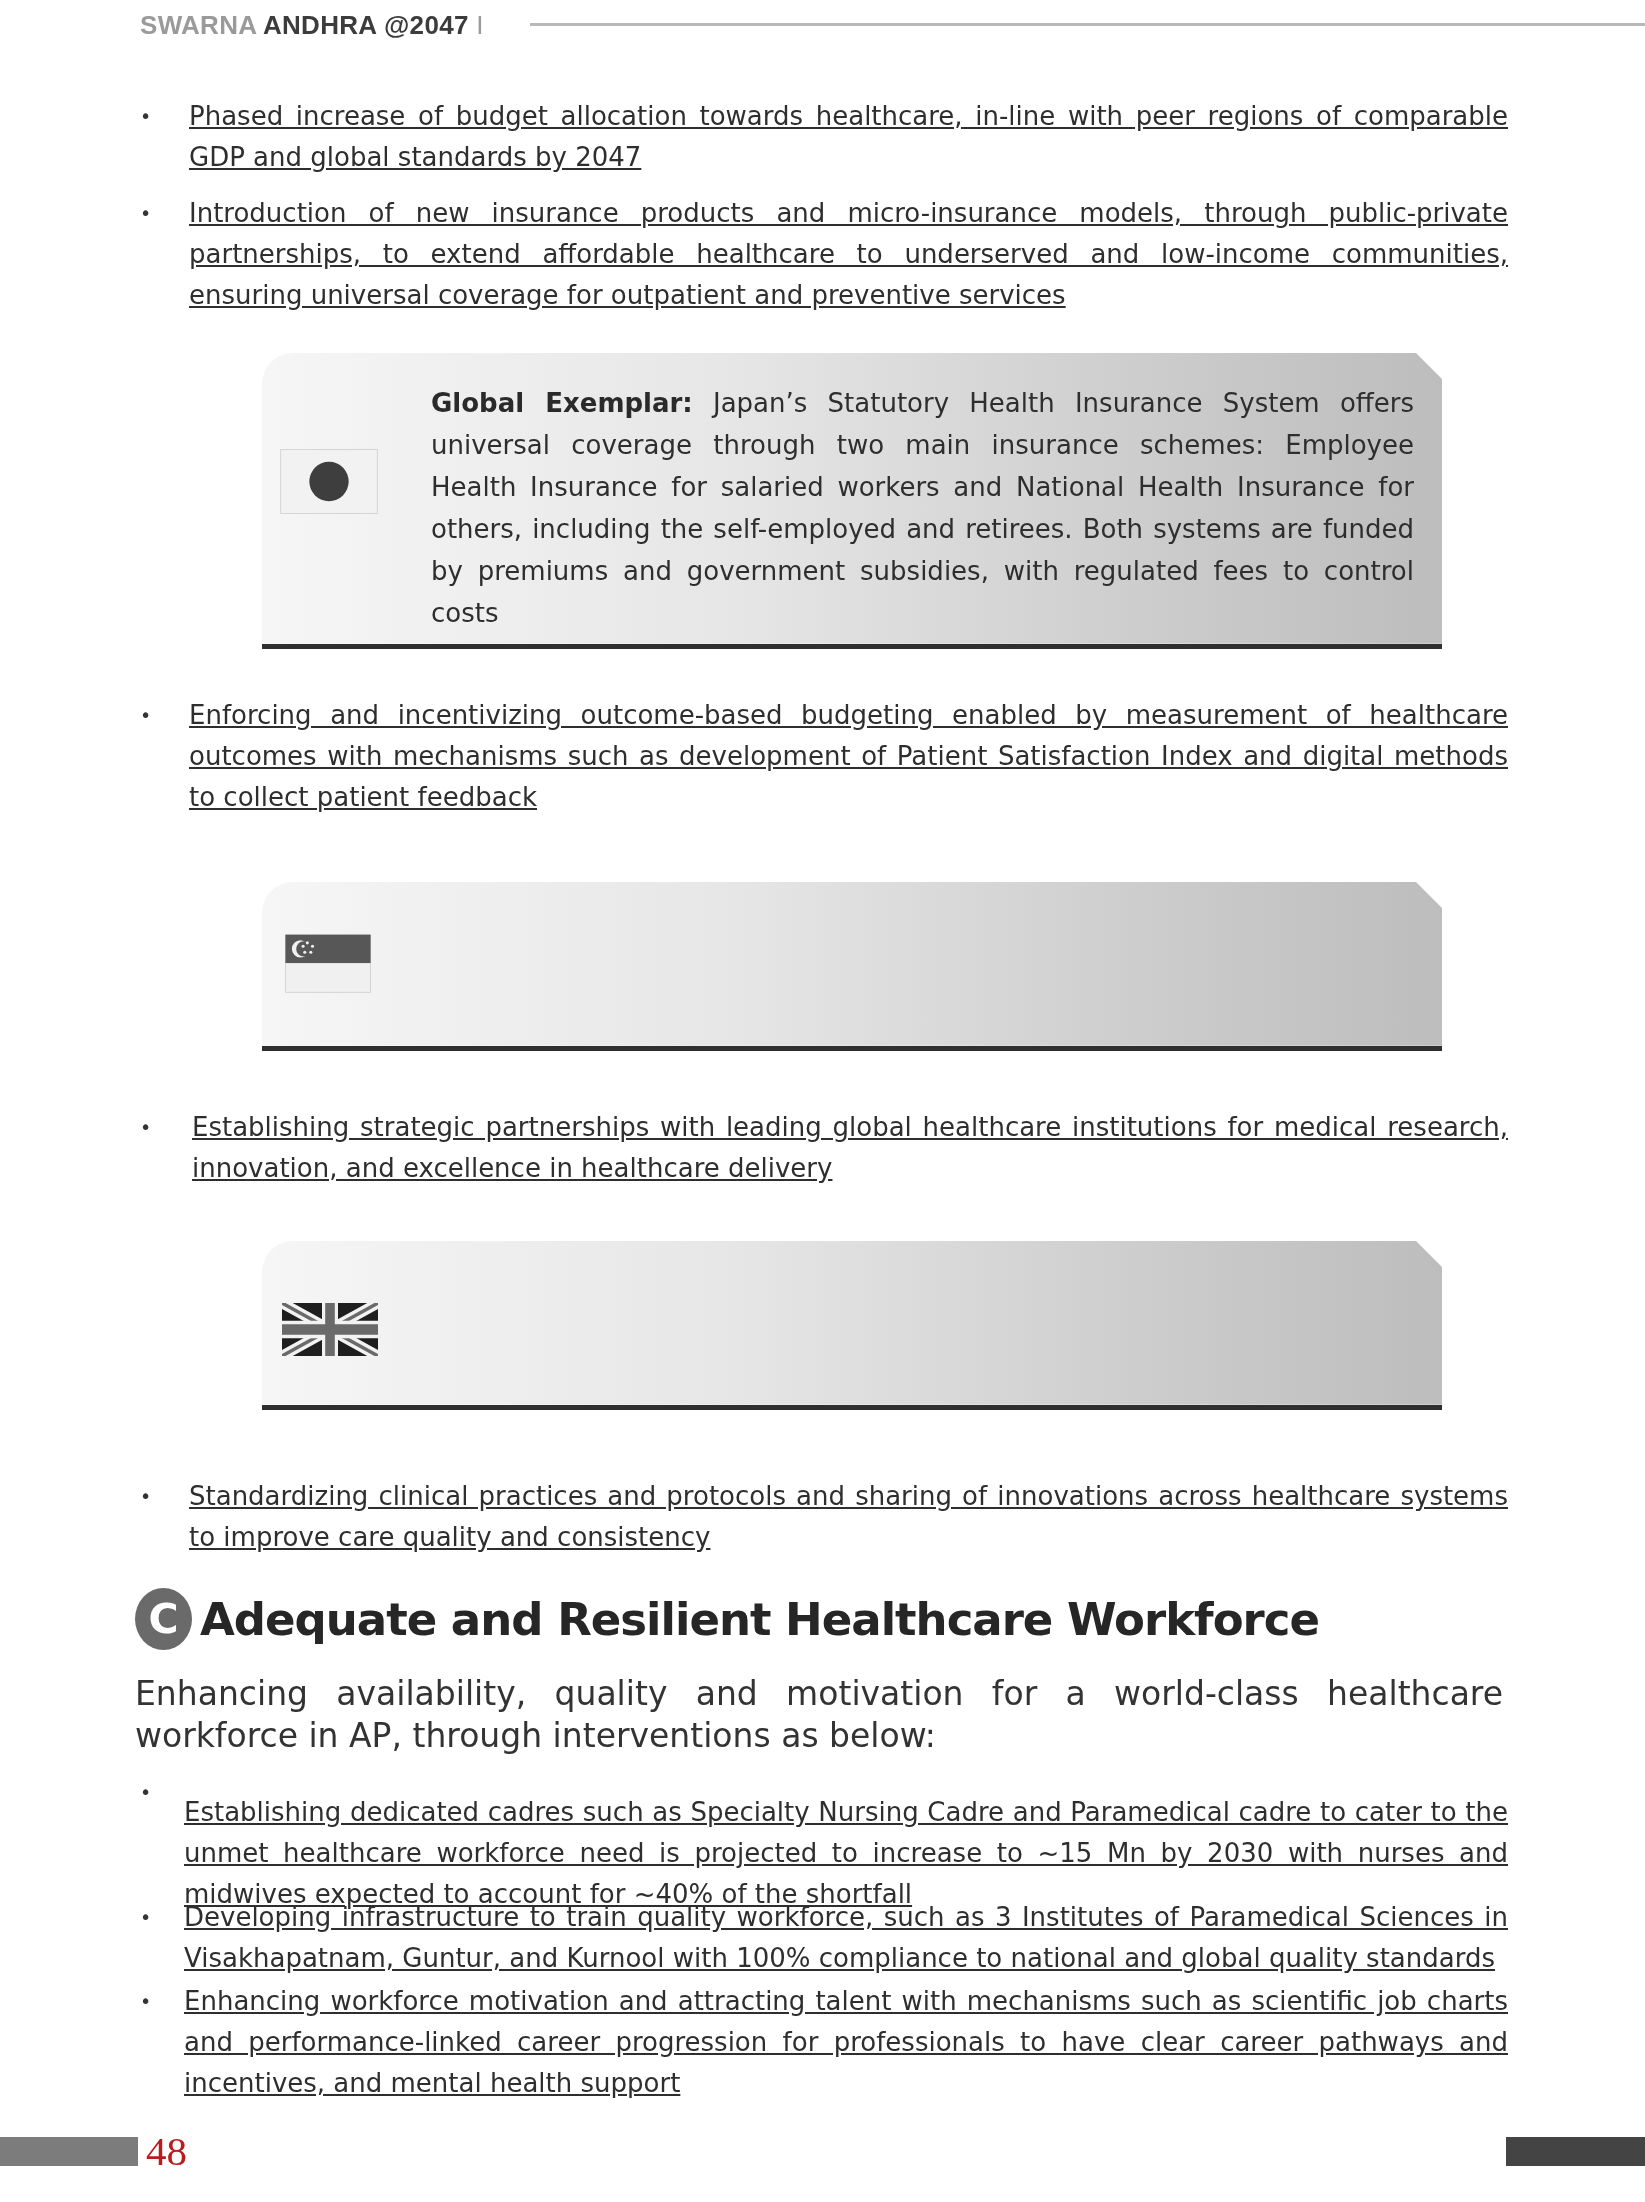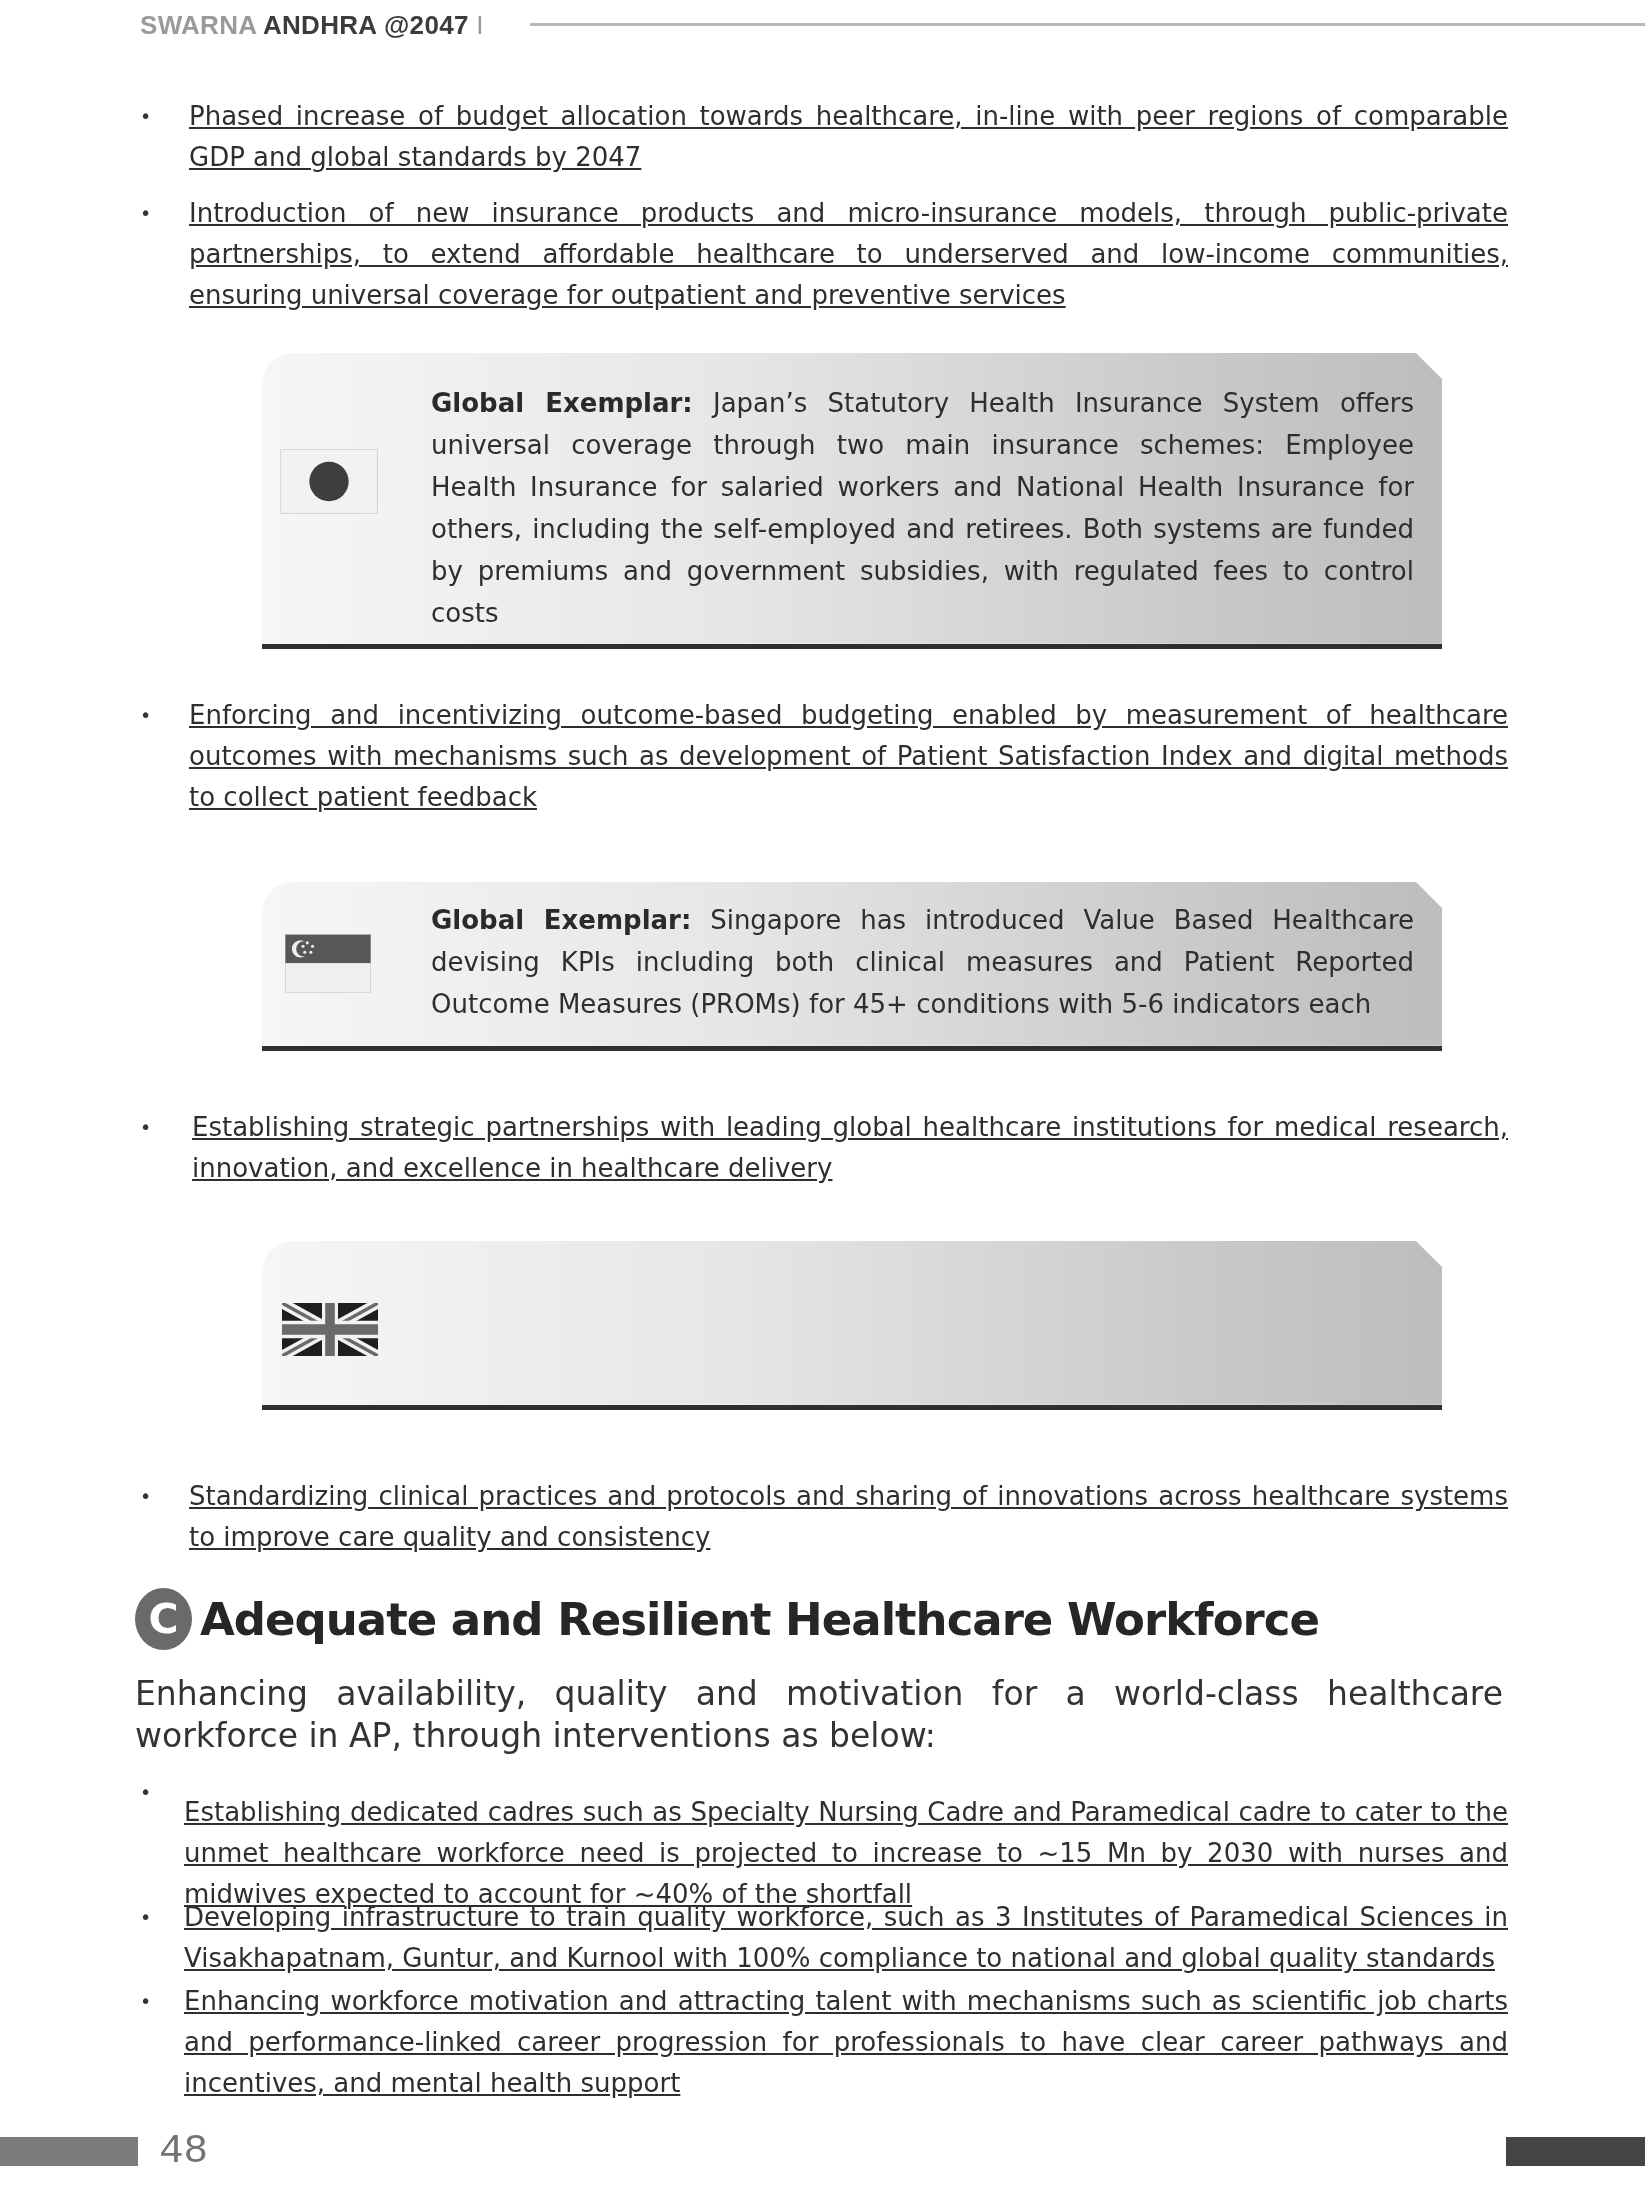--- a/index.html
+++ b/index.html
@@ -36,21 +36,21 @@
   .sec-badge { left: 135px; top: 1588px; width: 57px; height: 62px; border-radius: 50%;
                background: #6a6a6a; color: #fff; font-family: "DejaVu Sans", sans-serif; font-weight: 700;
                font-size: 41px; line-height: 62px; text-align: center; }
   .sec-title { left: 200px; top: 1587px; font-family: "DejaVu Sans", sans-serif; font-weight: 700;
                font-size: 45px; line-height: 65px; color: #262626; letter-spacing: -1px; white-space: nowrap; text-align: right; }
   .intro { left: 135px; top: 1673px; width: 1368px; font-size: 33px; line-height: 42px; color: #333;
            text-align: justify; text-align-last: left; }
 
   
   .foot-left { left: 0; top: 2137px; width: 138px; height: 29px; background: #7c7c7c; }
-  .foot-num { left: 146px; top: 2127px; font-size: 41px; line-height: 48px; color: #737373; font-family: Liberation Mono, monospace; margin-left: 13px; }
+  .foot-num { left: 146px; top: 2127px; font-size: 41px; line-height: 48px; color: #b91c1c; font-family: Liberation Serif, serif; }
   .foot-right { left: 1506px; top: 2137px; width: 139px; height: 29px; background: #444444; }
 </style>
 </head>
 <body>
 
 <div class="abs hdr">
   <span class="light">SWARNA</span>
   <span class="dark">ANDHRA @2047</span>
   <span class="sep">I</span>
 </div>
@@ -89,23 +89,20 @@
     <rect x="0.5" y="0.5" width="99" height="67" fill="#f0f0f0" stroke="#cfcfcf"></rect>
     <rect x="0.5" y="0.5" width="99" height="33" fill="#575757"></rect>
     <circle cx="18" cy="17" r="10" fill="#f0f0f0"></circle>
     <circle cx="22" cy="17" r="9" fill="#575757"></circle>
     <circle cx="26" cy="10" r="1.8" fill="#f0f0f0"></circle>
     <circle cx="32" cy="14" r="1.8" fill="#f0f0f0"></circle>
     <circle cx="30" cy="21" r="1.8" fill="#f0f0f0"></circle>
     <circle cx="23" cy="21" r="1.8" fill="#f0f0f0"></circle>
     <circle cx="21" cy="14" r="1.8" fill="#f0f0f0"></circle>
   </svg>
-  <div class="body" style="left:169px;top:17px;width:983px;">
-    <b>Global Exemplar:</b><span> Singapore has introduced Value Based Healthcare devising KPIs including both clinical measures and Patient Reported Outcome Measures (PROMs) for 45+ conditions with 5-6 indicators each</span>
-  </div>
 </div>
 
 <div class="bullet" style="top:1107px;height:83px;">
   <span class="dot">•</span>
   <span class="txt lastleft" style="left:52px;">Establishing strategic partnerships with leading global healthcare institutions for medical research, innovation, and excellence in healthcare delivery</span>
 </div>
 
 <div class="ex" style="top:1241px;height:169px;">
   <div class="bg"></div>
   <div class="bar"></div>

